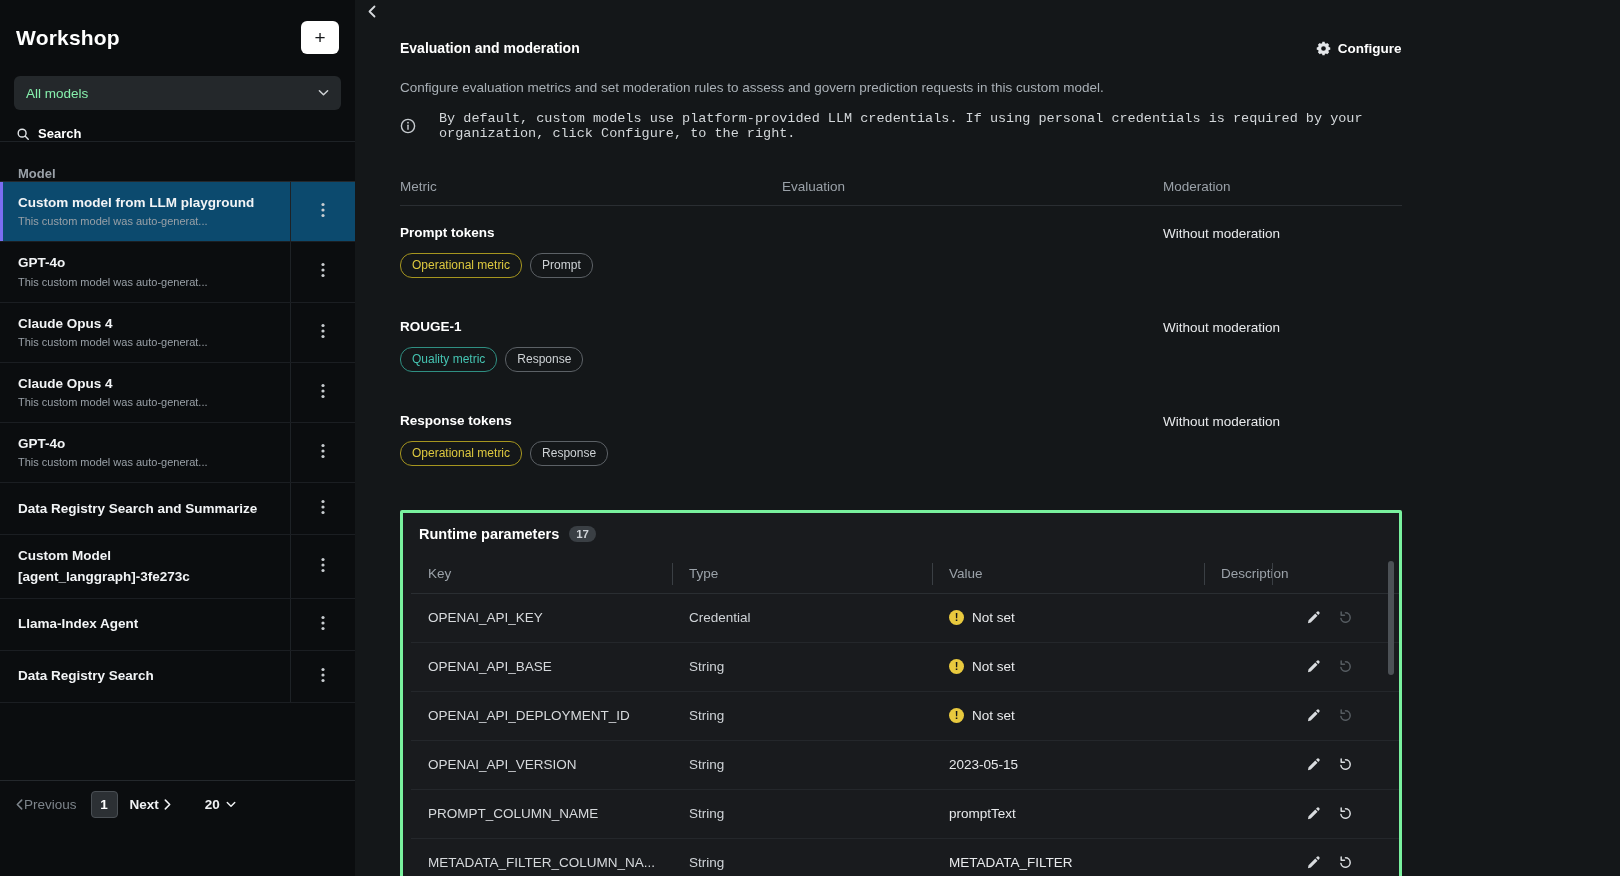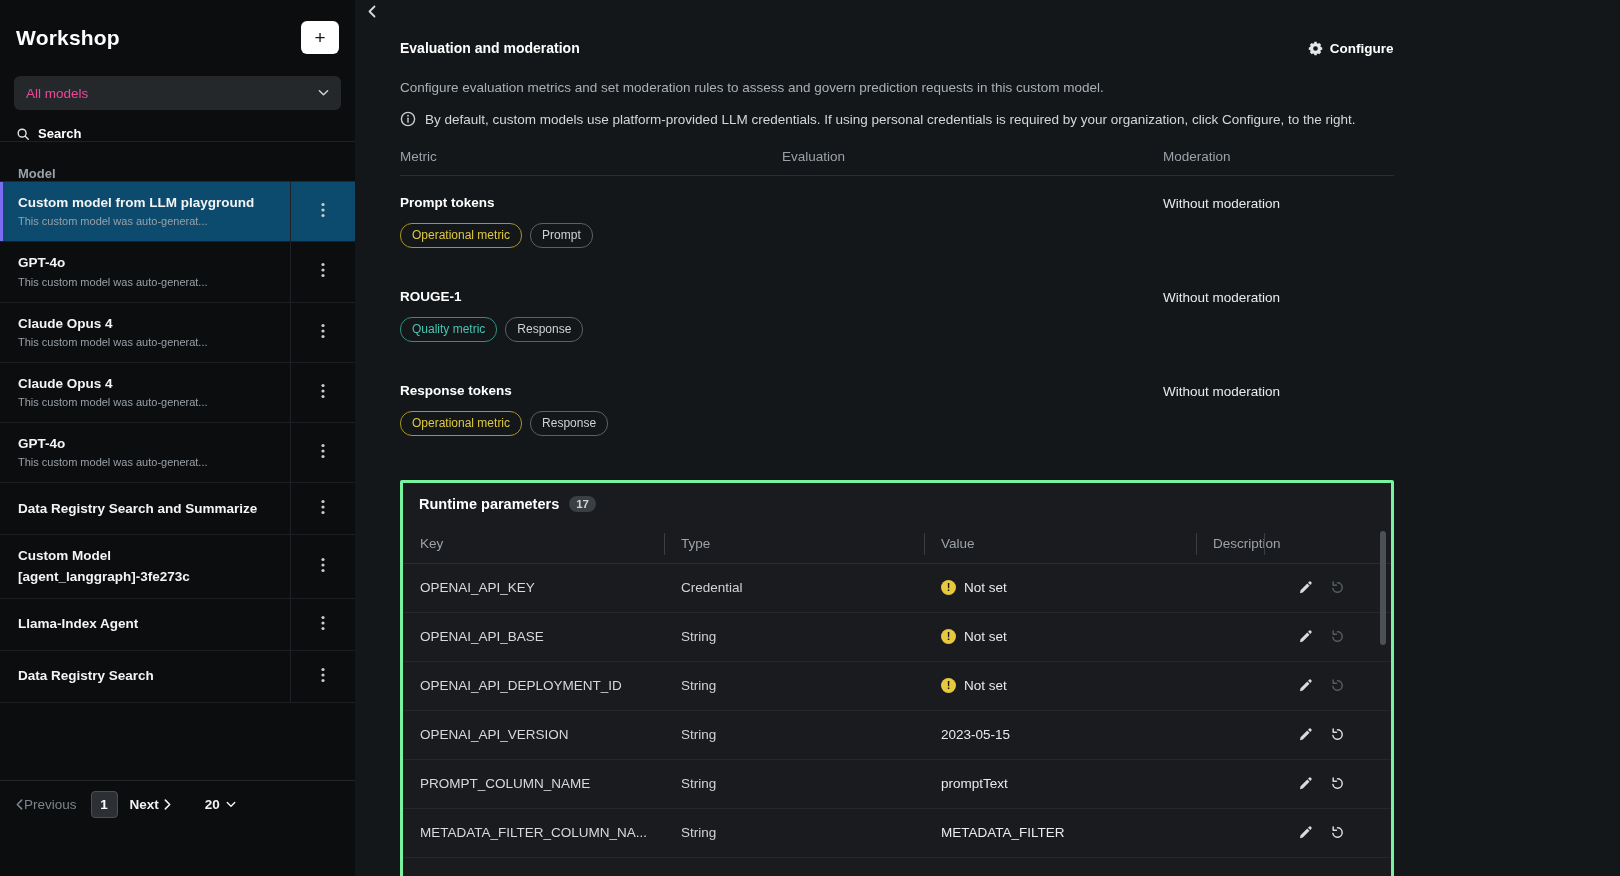--- a/index.html
+++ b/index.html
@@ -26,21 +26,21 @@
   .sb-title { font-size: 21px; font-weight: 700; color: #ffffff; letter-spacing: .2px; }
   .add-btn {
     width: 38px; height: 33px; background: #ffffff; color: #17191c;
     border: none; border-radius: 6px; font-size: 19px; line-height: 1;
     cursor: pointer; font-family: inherit;
   }
   .filter-select {
     margin: 22px 14px 0 14px; height: 34px;
     background: #24282b; border-radius: 6px;
     display: flex; align-items: center; justify-content: space-between;
-    padding: 0 12px; font-size: 13.5px; color: #ec4899; cursor: pointer;
+    padding: 0 12px; font-size: 13.5px; color: #86efac; cursor: pointer;
   }
   .filter-select svg { color: #cfd3d6; }
   .search-row {
     margin: 16px 16px 0 16px;
     display: flex; align-items: center; gap: 8px;
     font-size: 13px; font-weight: 700; color: #ffffff; cursor: pointer;
   }
   .search-row svg { color: #e2e5e8; }
 
   .model-list { flex: 1; overflow: hidden; border-top: 1px solid #1e2226; display: flex; flex-direction: column; }
@@ -84,24 +84,24 @@
   }
   .section-head { margin-top: 40px; display: flex; align-items: center; justify-content: space-between; }
   .section-title { font-size: 14px; font-weight: 700; color: #ffffff; }
   .configure-btn {
     display: flex; align-items: center; gap: 7px;
     background: none; border: none; cursor: pointer;
     font-family: inherit; font-size: 13.5px; font-weight: 700; color: #ffffff;
   }
   .configure-btn svg { color: #e4e7ea; }
   .eval-desc { margin-top: 22px; color: #a9b0b6; font-size: 13.5px; line-height: 1.5; }
-  .info-row { margin-top: 13px; display: flex; align-items: center; gap: 9px; color: #d3d7da; font-size: 13.5px; }
+  .info-row { margin-top: 13px; display: flex; align-items: center; gap: 23px; color: #d3d7da; font-size: 13.5px; font-family: Liberation Mono, monospace; }
   .info-row svg { color: #c6cbcf; flex: none; }
 
-  .metric-table { margin-top: 22px; }
+  .metric-table { margin-top: 38px; }
   .mt-header {
     display: grid; grid-template-columns: 382px 381px 1fr;
     color: #9aa1a8; font-size: 13.5px;
     padding-bottom: 11px; border-bottom: 1px solid #2a2e32;
   }
   .mt-row { display: grid; grid-template-columns: 382px 381px 1fr; padding: 19px 0 22px 0; }
   .metric-name { font-size: 13.5px; font-weight: 700; color: #ffffff; margin-bottom: 13px; }
   .tag-row { display: flex; gap: 8px; }
   .tag {
     border: 1px solid #5c6166; border-radius: 12px; padding: 3px 11px;
@@ -116,21 +116,21 @@
     margin-top: 22px; height: 411px;
     border: 3px solid #79f19e; border-radius: 2px;
     background: #191b1e; position: relative; overflow: hidden;
   }
   .rt-head { display: flex; align-items: center; gap: 10px; padding: 13px 16px 12px 16px; }
   .rt-title { font-size: 14.5px; font-weight: 700; color: #ffffff; }
   .count-badge {
     background: #3a3f44; color: #cfd3d7; font-size: 11.5px; font-weight: 700;
     padding: 2px 7px; border-radius: 9px;
   }
-  .rt-grid { display: grid; grid-template-columns: 261px 260px 272px 1fr 110px; align-items: center; padding-left: 17px; }
+  .rt-grid { display: grid; grid-template-columns: 261px 260px 272px 1fr 110px; align-items: center; padding-left: 17px; margin-left: 8px; }
   .rt-header { height: 40px; color: #9ba2a9; font-size: 13.5px; border-bottom: 1px solid #2a2e32; }
   .rt-hcell { position: relative; height: 100%; display: flex; align-items: center; }
   .rt-hcell.tick::after {
     content: ""; position: absolute; right: 16px; top: 9px;
     width: 1px; height: 22px; background: #3a3f44;
   }
   .rt-row { height: 49px; border-bottom: 1px solid #24272b; font-size: 13.5px; color: #d6d9dc; }
   .rt-key { color: #d6d9dc; white-space: nowrap; overflow: hidden; }
   .rt-type { color: #cfd3d7; }
   .rt-value { display: flex; align-items: center; gap: 8px; color: #e8eaec; }

